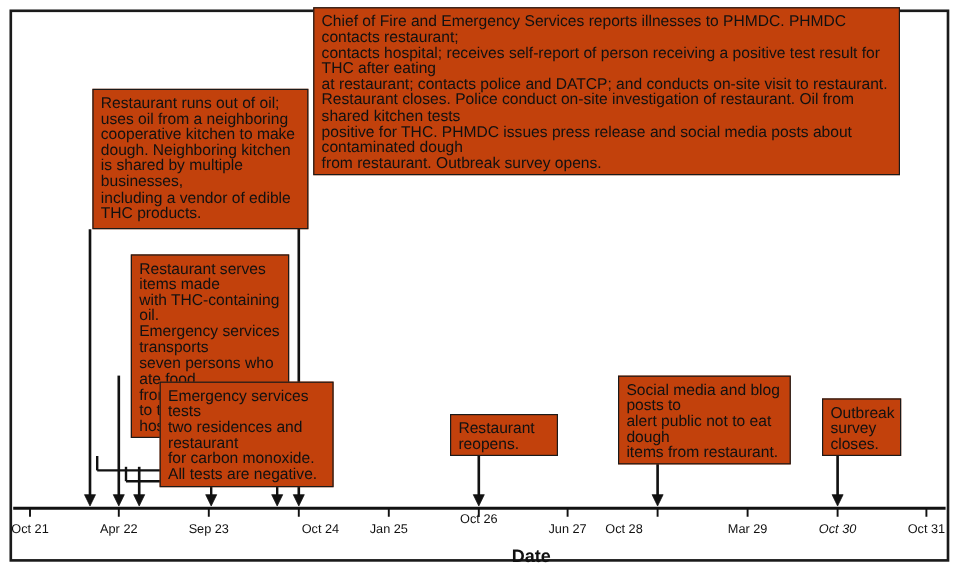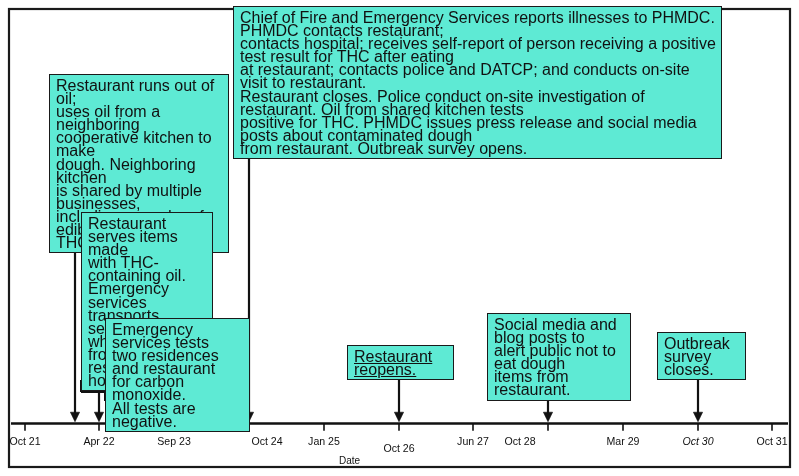--- a/index.html
+++ b/index.html
@@ -21,43 +21,45 @@
   svg#timeline-svg {
     position: absolute;
     top: 0; left: 0;
     width: 799px;
     height: 476px;
   }
   .evt-box {
     position: absolute;
     box-sizing: border-box;
     border: 1.6px solid #1a1a1a;
-    background: #5eead4;
-    font-size: 16px;
+    background: #c2410c;
+    font-size: 13px;
     line-height: 13.1px;
     color: #111111;
     padding: 4px 5px 3px 6px;
     white-space: pre-line;
     font-family: "Liberation Sans", sans-serif;
+    margin-left: 28px;
   }
   .tick-label {
     position: absolute;
     font-size: 10.6px;
     color: #111111;
     text-align: center;
     width: 60px;
     font-family: "Liberation Sans", sans-serif;
   }
   #axis-title {
     position: absolute;
-    font-size: 10px;
+    font-size: 15px;
     color: #111111;
-    text-align: left;
+    text-align: right;
     width: 120px;
     font-family: "Liberation Sans", sans-serif;
+    font-weight: bold;
   }
 </style>
 </head>
 <body>
 
 <div id="figure">
 
   <svg id="timeline-svg" viewBox="0 0 799 476" xmlns="http://www.w3.org/2000/svg">
 
     <rect x="9" y="9" width="781" height="458" fill="none" stroke="#1a1a1a" stroke-width="2.2"></rect>
@@ -117,34 +119,34 @@
       <div class="evt-box" style="left: 105px; top: 318px; width: 145px; min-height: 71px;">Emergency services tests
 two residences and restaurant
 for carbon monoxide.
 All tests are negative.</div>
       <div class="evt-box" style="left: 233px; top: 6px; width: 489px; min-height: 115px;">Chief of Fire and Emergency Services reports illnesses to PHMDC. PHMDC contacts restaurant;
 contacts hospital; receives self-report of person receiving a positive test result for THC after eating
 at restaurant; contacts police and DATCP; and conducts on-site visit to restaurant.
 Restaurant closes. Police conduct on-site investigation of restaurant. Oil from shared kitchen tests
 positive for THC. PHMDC issues press release and social media posts about contaminated dough
 from restaurant. Outbreak survey opens.</div>
-      <div class="evt-box" style="left: 347px; top: 345px; width: 107px; min-height: 22px; text-decoration: underline;">Restaurant reopens.</div>
+      <div class="evt-box" style="left: 347px; top: 345px; width: 90px; min-height: 22px;">Restaurant reopens.</div>
       <div class="evt-box" style="left: 487px; top: 313px; width: 144px; min-height: 54px;">Social media and blog posts to
 alert public not to eat dough
 items from restaurant.</div>
-      <div class="evt-box" style="left: 657px; top: 332px; width: 89px; min-height: 35px;">Outbreak survey
+      <div class="evt-box" style="left: 657px; top: 332px; width: 66px; min-height: 35px;">Outbreak survey
 closes.</div>
     </div>
   <div id="ticks-layer">
       <div class="tick-label" style="left: -5px; top: 435px;">Oct 21</div>
       <div class="tick-label" style="left: 69px; top: 435px;">Apr 22</div>
       <div class="tick-label" style="left: 144px; top: 435px;">Sep 23</div>
       <div class="tick-label" style="left: 237px; top: 435px;">Oct 24</div>
       <div class="tick-label" style="left: 294px; top: 435px;">Jan 25</div>
-      <div class="tick-label" style="left: 369px; top: 442px;">Oct 26</div>
+      <div class="tick-label" style="left: 369px; top: 427px;">Oct 26</div>
       <div class="tick-label" style="left: 443px; top: 435px;">Jun 27</div>
       <div class="tick-label" style="left: 490px; top: 435px;">Oct 28</div>
       <div class="tick-label" style="left: 593px; top: 435px;">Mar 29</div>
       <div class="tick-label" style="left: 668px; top: 435px; font-style: italic;">Oct 30</div>
       <div class="tick-label" style="left: 742px; top: 435px;">Oct 31</div>
     </div>
 
   <div id="axis-title" style="left: 339px; top: 455px;">Date</div>
 
 </div>

